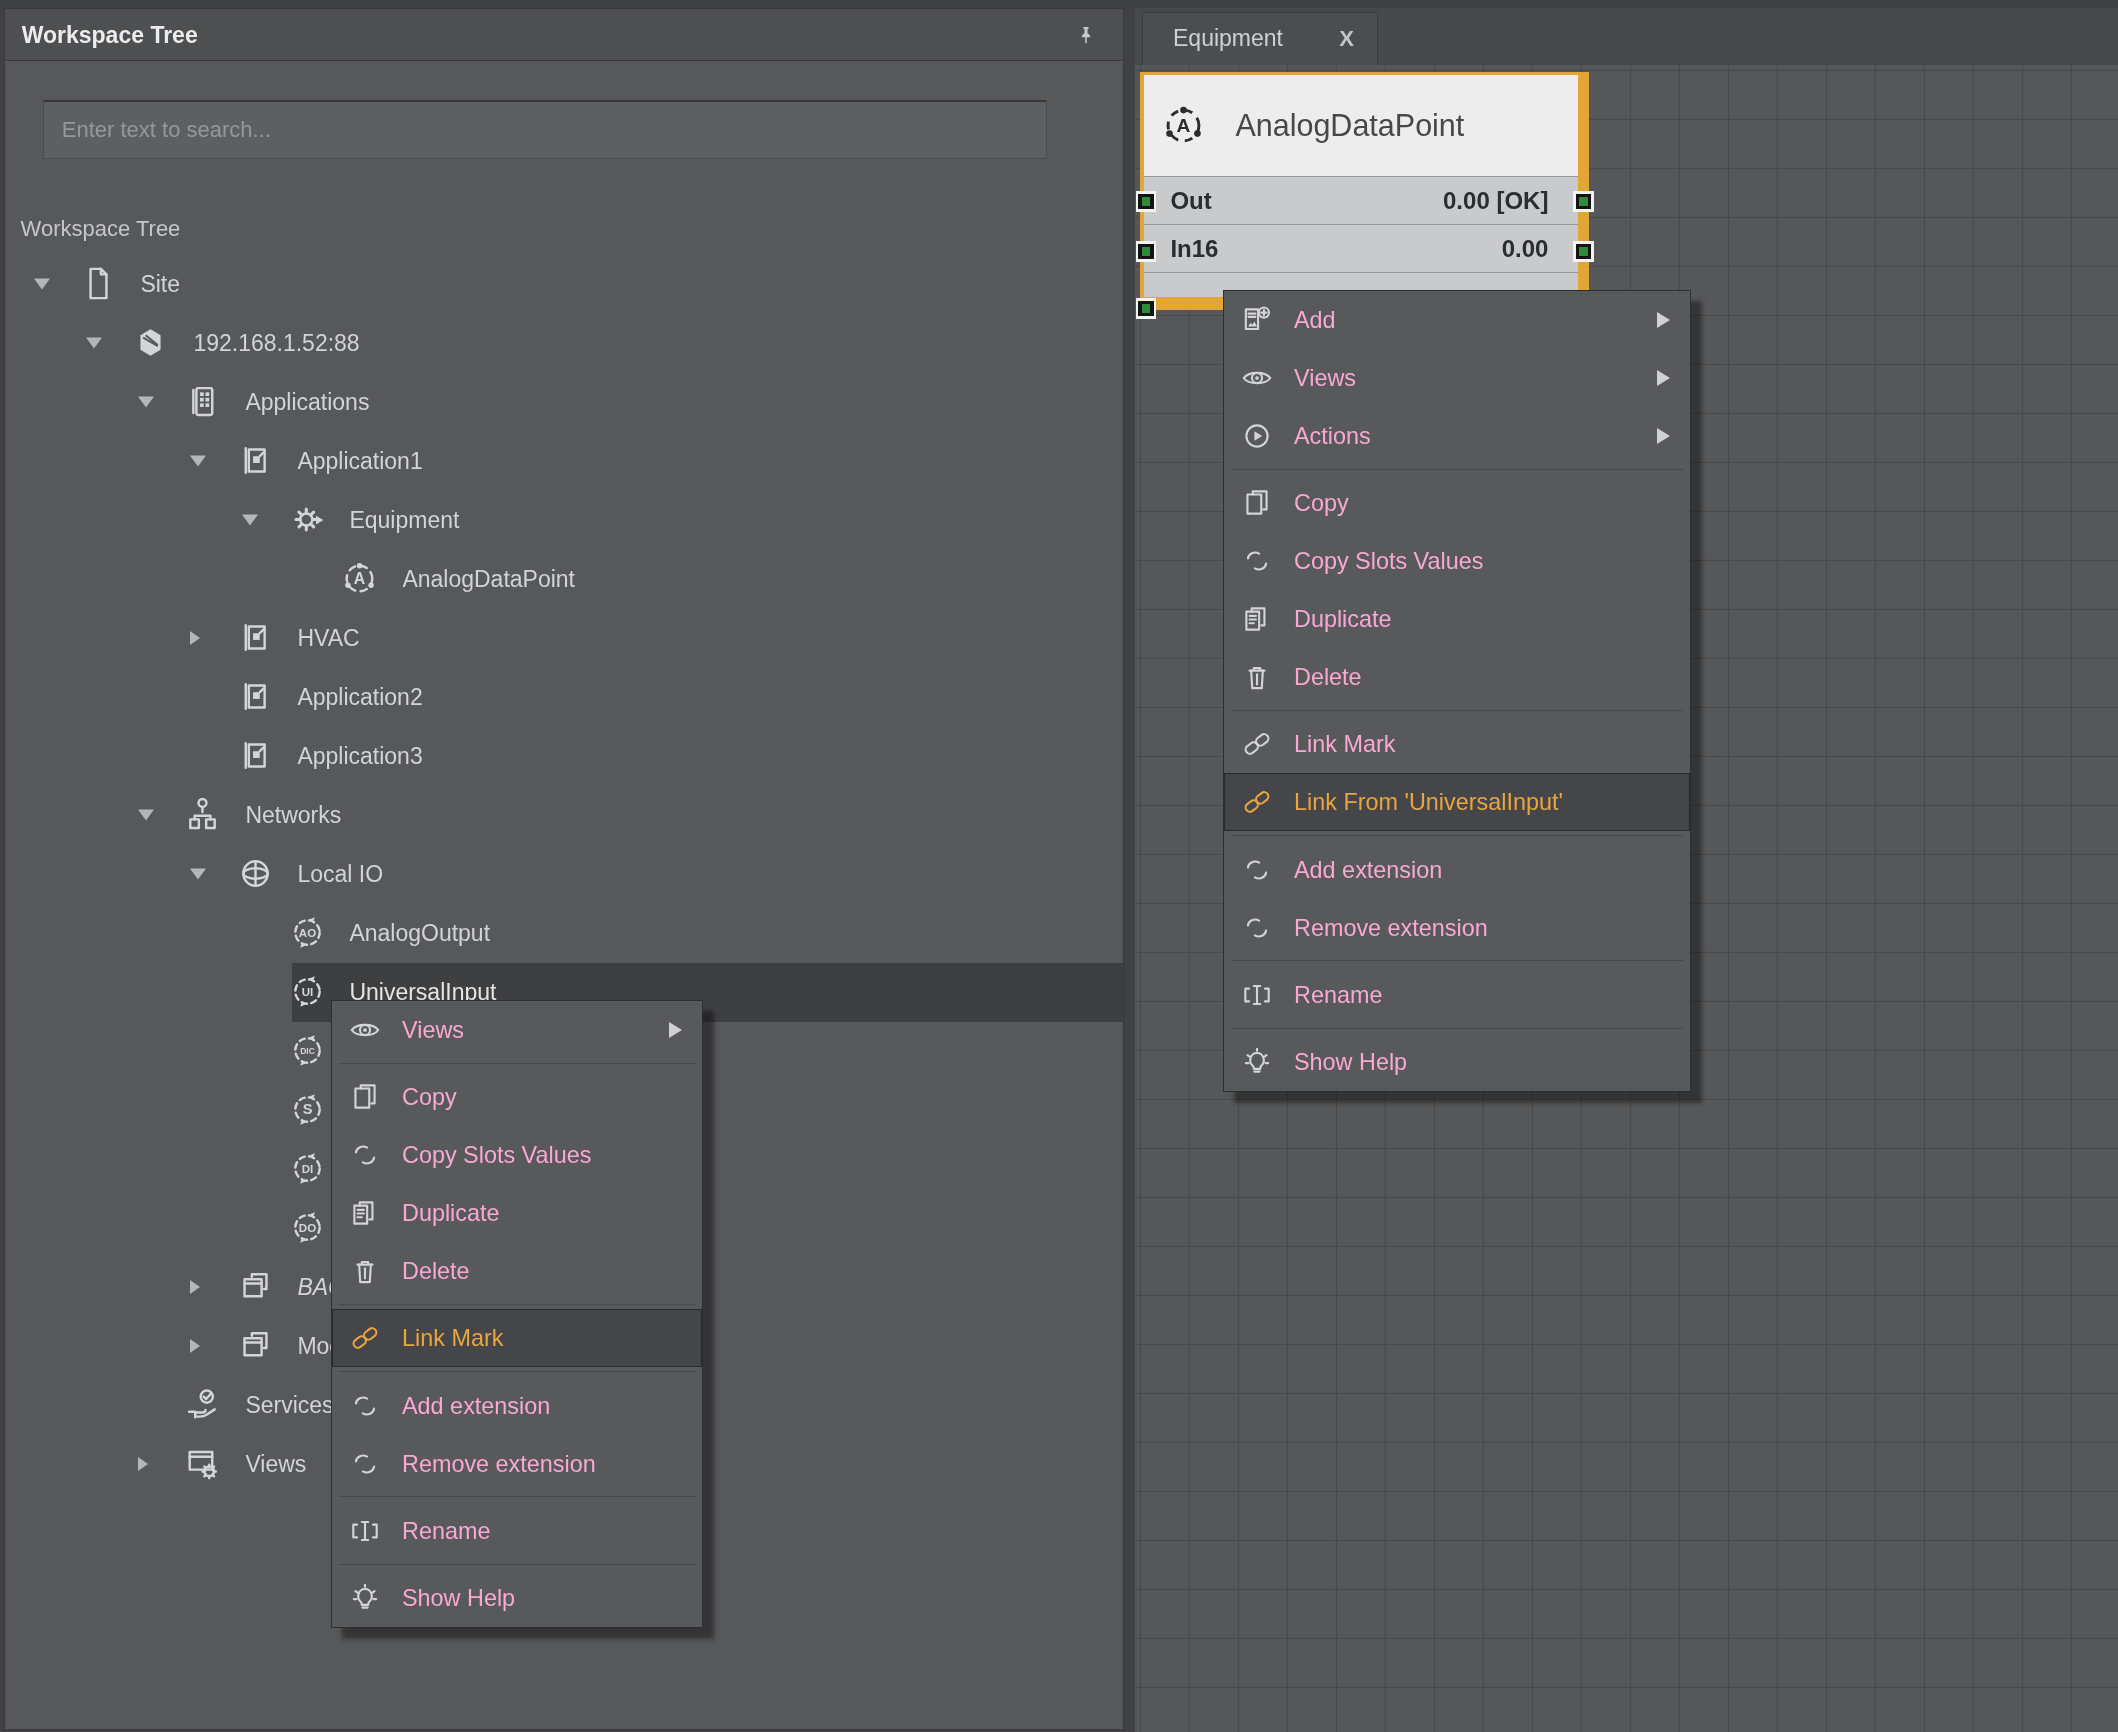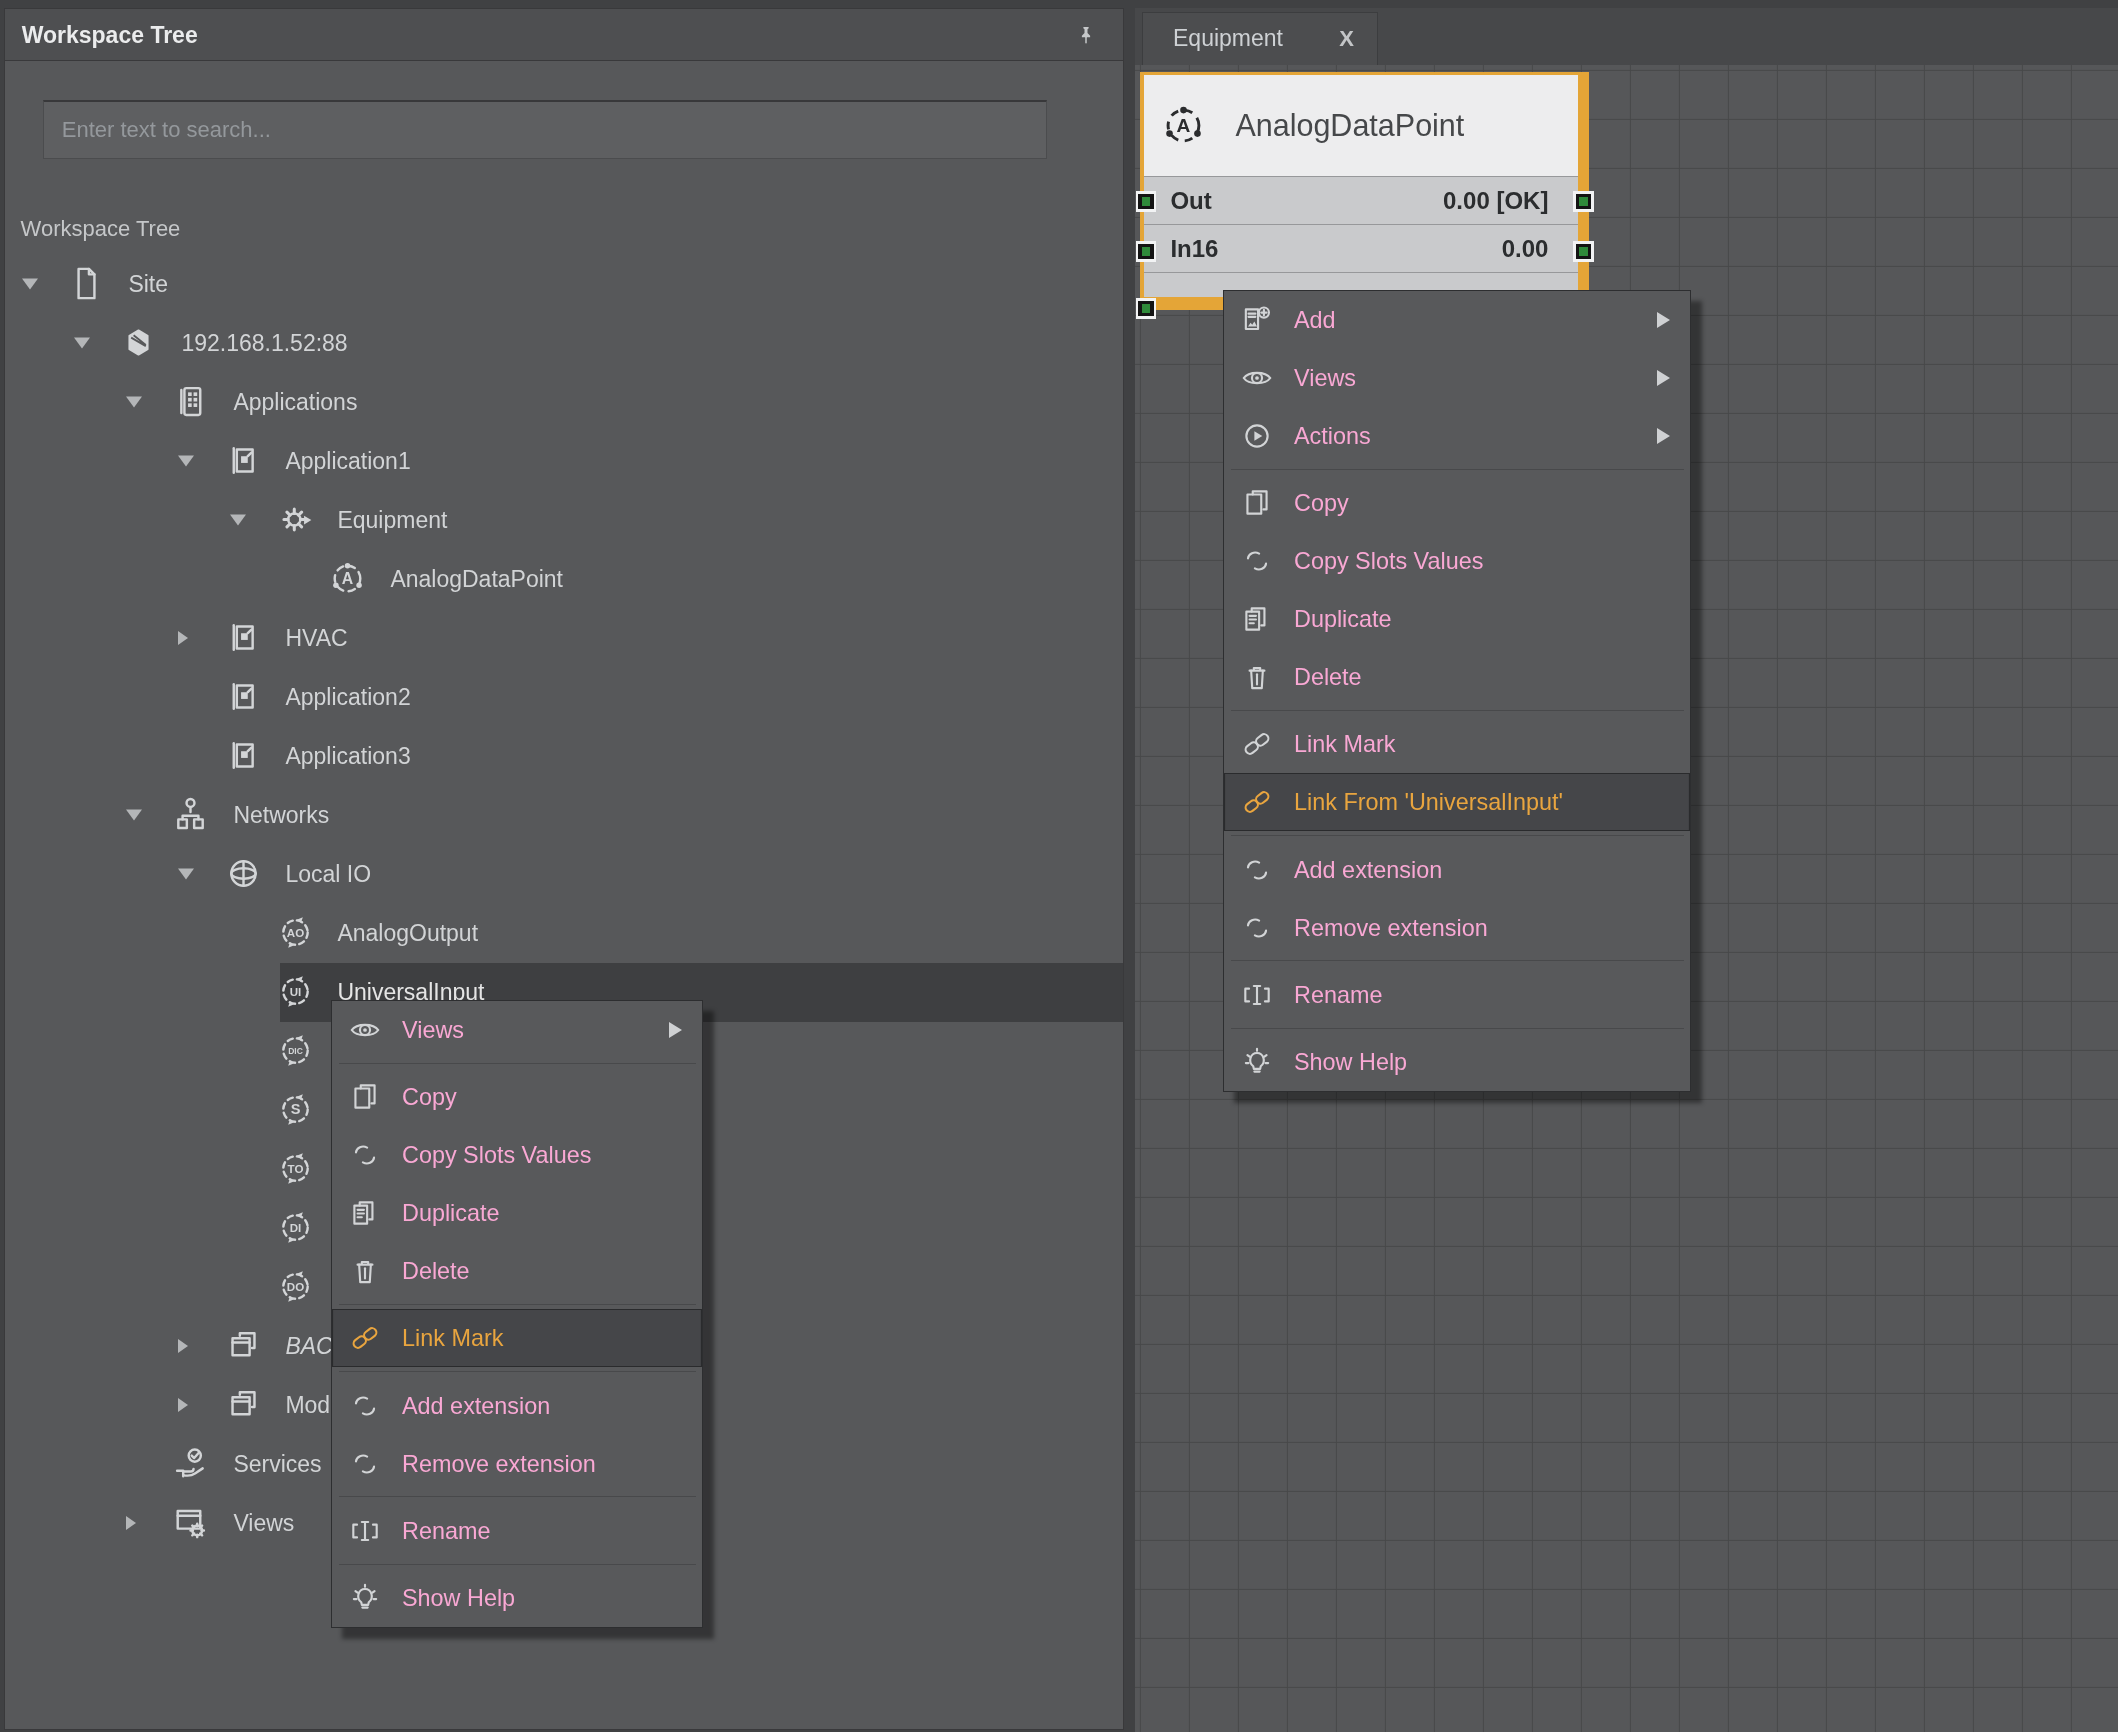--- a/index.html
+++ b/index.html
@@ -17,21 +17,21 @@
   .pin-btn svg { width:100%; height:100%; }
 
   .search-box { position:absolute; left:38px; top:91px; width:1004px; height:59px;
                 background:#5e5f61; border:1.1px solid #4b4c4e; border-top:2.2px solid #38383a; }
   .search-box input { width:100%; height:100%; background:transparent; border:none; outline:none;
                       font-family:inherit; font-size:22px; color:#c9ccd0; padding-left:17.4px; }
   .search-box input::placeholder { color:#94989c; }
 
   .tree-caption { position:absolute; left:15.2px; top:207px; font-size:22px; color:#c5c7c9; }
 
-  .tree { position:absolute; left:0; top:246px; right:0; }
+  .tree { position:absolute; left:12px; top:246px; right:0; }
   .tree-row { position:relative; height:59px; }
   .row-sel { position:absolute; left:275px; right:0; top:0; bottom:0; background:#3e3f41; }
   .t-arrow { position:absolute; top:50%; transform:translateY(-50%); width:0; height:0; }
   .t-arrow.expanded { border-left:8.2px solid transparent; border-right:8.2px solid transparent;
                       border-top:11px solid #b4b6b8; }
   .t-arrow.collapsed { border-top:7.6px solid transparent; border-bottom:7.6px solid transparent;
                        border-left:10.3px solid #b4b6b8; }
   .t-icon { position:absolute; top:9.8px; width:39px; height:39px; color:#d3d5d7; }
   .t-icon svg { width:100%; height:100%; }
   .t-label { position:absolute; top:0; line-height:59px; font-size:23px; color:#d2d4d6; white-space:nowrap; }
@@ -240,28 +240,20 @@
             <path d="M34 11l10-4-3 9z" fill="currentColor" stroke="none"></path>
             <path d="M30 53l-10 4 3-9z" fill="currentColor" stroke="none"></path>
             <text x="32" y="39" fill="currentColor" stroke="none" font-size="24" font-weight="bold" text-anchor="middle" font-family="Liberation Sans, sans-serif">S</text>
           </svg></span>
       </div>
       <div class="tree-row">
         <span class="t-icon" style="left: 271px;"><svg viewBox="0 0 64 64" xmlns="http://www.w3.org/2000/svg">
             <circle cx="32" cy="32" r="20" stroke="currentColor" stroke-width="4" fill="none" stroke-linecap="round" stroke-linejoin="round" stroke-dasharray="9 7"></circle>
             <path d="M34 11l10-4-3 9z" fill="currentColor" stroke="none"></path>
             <path d="M30 53l-10 4 3-9z" fill="currentColor" stroke="none"></path>
-            <text x="32" y="39" fill="currentColor" stroke="none" font-size="19" font-weight="bold" text-anchor="middle" font-family="Liberation Sans, sans-serif">TO</text>
-          </svg></span>
-      </div>
-      <div class="tree-row">
-        <span class="t-icon" style="left: 271px;"><svg viewBox="0 0 64 64" xmlns="http://www.w3.org/2000/svg">
-            <circle cx="32" cy="32" r="20" stroke="currentColor" stroke-width="4" fill="none" stroke-linecap="round" stroke-linejoin="round" stroke-dasharray="9 7"></circle>
-            <path d="M34 11l10-4-3 9z" fill="currentColor" stroke="none"></path>
-            <path d="M30 53l-10 4 3-9z" fill="currentColor" stroke="none"></path>
             <text x="32" y="39" fill="currentColor" stroke="none" font-size="19" font-weight="bold" text-anchor="middle" font-family="Liberation Sans, sans-serif">DI</text>
           </svg></span>
       </div>
       <div class="tree-row">
         <span class="t-icon" style="left: 271px;"><svg viewBox="0 0 64 64" xmlns="http://www.w3.org/2000/svg">
             <circle cx="32" cy="32" r="20" stroke="currentColor" stroke-width="4" fill="none" stroke-linecap="round" stroke-linejoin="round" stroke-dasharray="9 7"></circle>
             <path d="M34 11l10-4-3 9z" fill="currentColor" stroke="none"></path>
             <path d="M30 53l-10 4 3-9z" fill="currentColor" stroke="none"></path>
             <text x="32" y="39" fill="currentColor" stroke="none" font-size="19" font-weight="bold" text-anchor="middle" font-family="Liberation Sans, sans-serif">DO</text>
           </svg></span>

